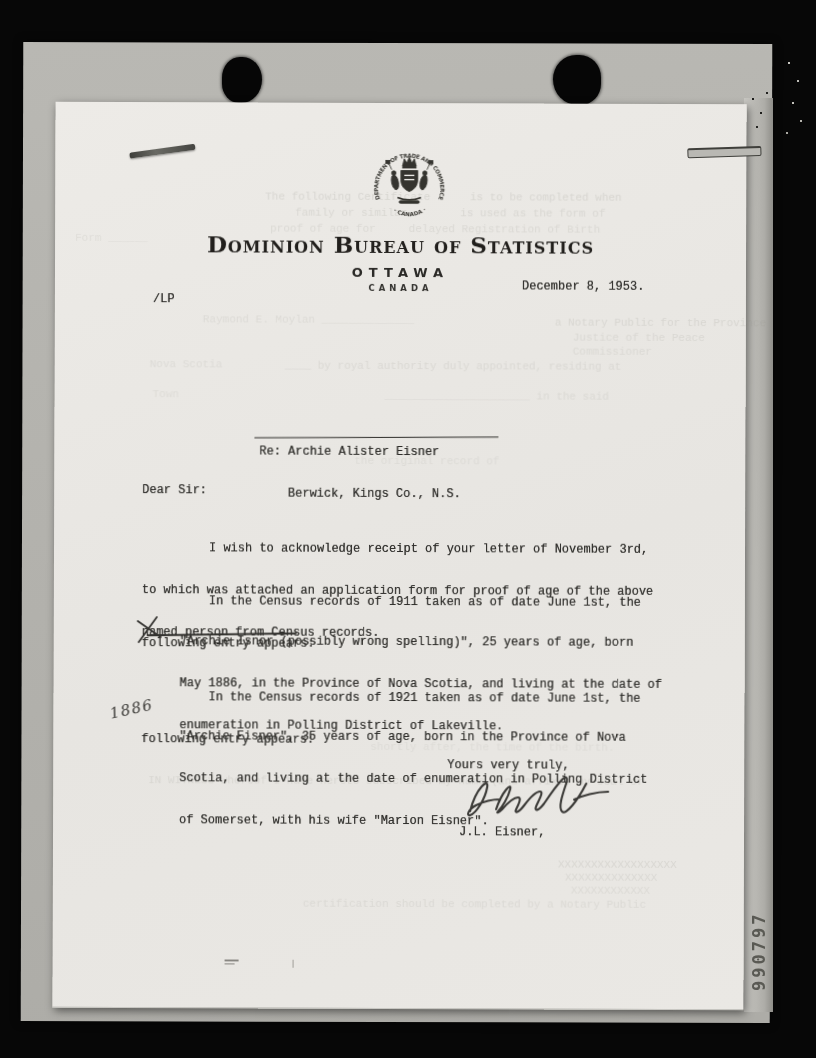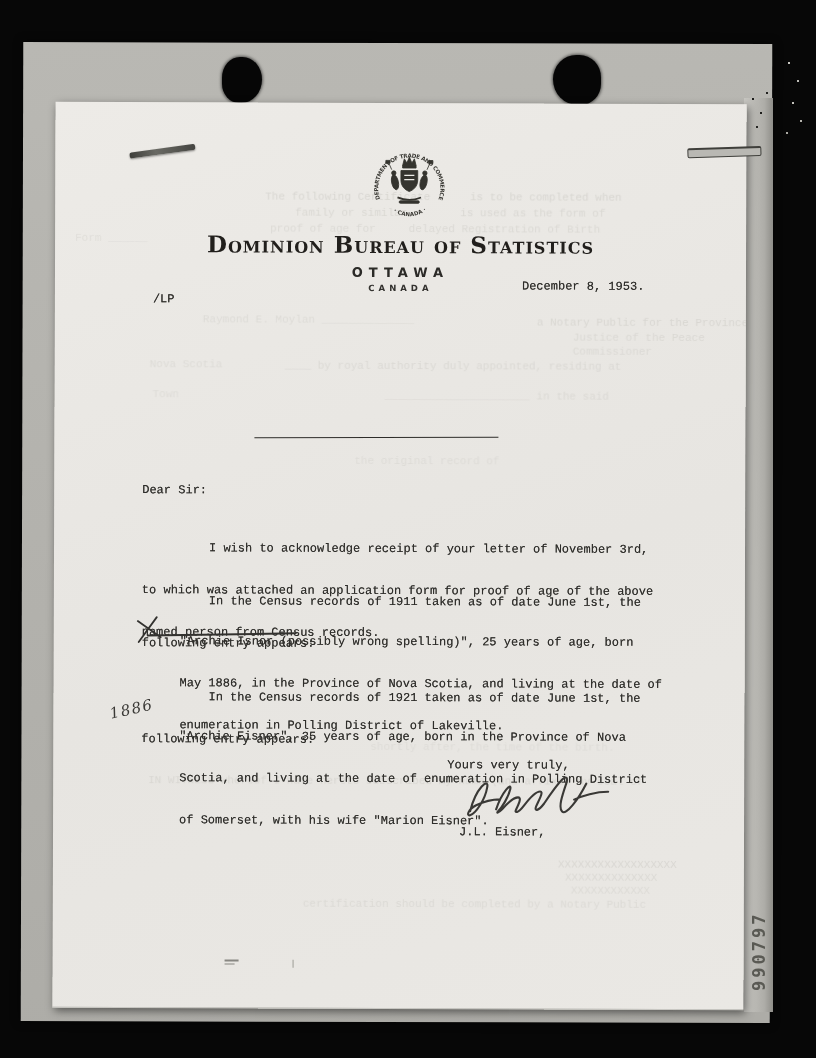--- a/index.html
+++ b/index.html
@@ -85,21 +85,21 @@
 
     <div class="staple left"></div>
     <div class="staple right"></div>
 
     <div class="ghost" id="ghost-layer">
         <span style="left: 210px; top: 88px; opacity: 0.2;">The following Certificate      is to be completed when</span>
         <span style="left: 240px; top: 104px; opacity: 0.18;">family or similar        is used as the form of</span>
         <span style="left: 215px; top: 120px; opacity: 0.16;">proof of age for     delayed Registration of Birth</span>
         <span style="left: 20px; top: 130px; opacity: 0.12;">Form ______</span>
         <span style="left: 148px; top: 211px; opacity: 0.14;">Raymond E. Moylan ______________</span>
-        <span style="left: 482px; top: 213px; opacity: 0.18; text-align: center;">a Notary Public for the Province</span>
+        <span style="left: 500px; top: 213px; opacity: 0.18; text-align: center;">a Notary Public for the Province</span>
         <span style="left: 518px; top: 228px; opacity: 0.16;">Justice of the Peace</span>
         <span style="left: 518px; top: 242px; opacity: 0.15;">Commissioner</span>
         <span style="left: 95px; top: 256px; opacity: 0.14;">Nova Scotia</span>
         <span style="left: 230px; top: 257px; opacity: 0.16;">____ by royal authority duly appointed, residing at</span>
         <span style="left: 98px; top: 286px; opacity: 0.12;">Town</span>
         <span style="left: 330px; top: 287px; opacity: 0.15;">______________________ in the said</span>
         <span style="left: 300px; top: 352px; opacity: 0.12;">the original record of</span>
         <span style="left: 300px; top: 638px; opacity: 0.11; margin-left: 17px;">shortly after, the time of the birth.</span>
         <span style="left: 95px; top: 672px; opacity: 0.17;">IN WITNESS whereof I have hereto subscribed my name (and affixed my seal of</span>
         <span style="left: 505px; top: 755px; opacity: 0.18;">XXXXXXXXXXXXXXXXXX</span>
@@ -133,20 +133,24 @@
       </g>
     </svg>
     <div class="org-name">Dominion Bureau of Statistics</div>
     <div class="city">OTTAWA</div>
     <div class="country">CANADA</div>
 
     <div class="tw" style="left:98px;top:190px">/LP</div>
     <div class="tw" style="left:467px;top:176px">December 8, 1953.</div>
 
 
+    <div class="tw" style="left:205px;top:314px">
+      <div>Re: Archie Alister Eisner</div>
+      <div>    Berwick, Kings Co., N.S.</div>
+    </div>
     <div class="rule" style="left:200px;top:334px;width:244px"></div>
 
     <div class="tw" style="left:88px;top:381px">Dear Sir:</div>
 
     <div class="tw" style="left:88px;top:411px">
       <div class="indent">I wish to acknowledge receipt of your letter of November 3rd,</div>
       <div>to which was attached an application form for proof of age of the above</div>
       <div>named person from Census records.</div>
     </div>
 

